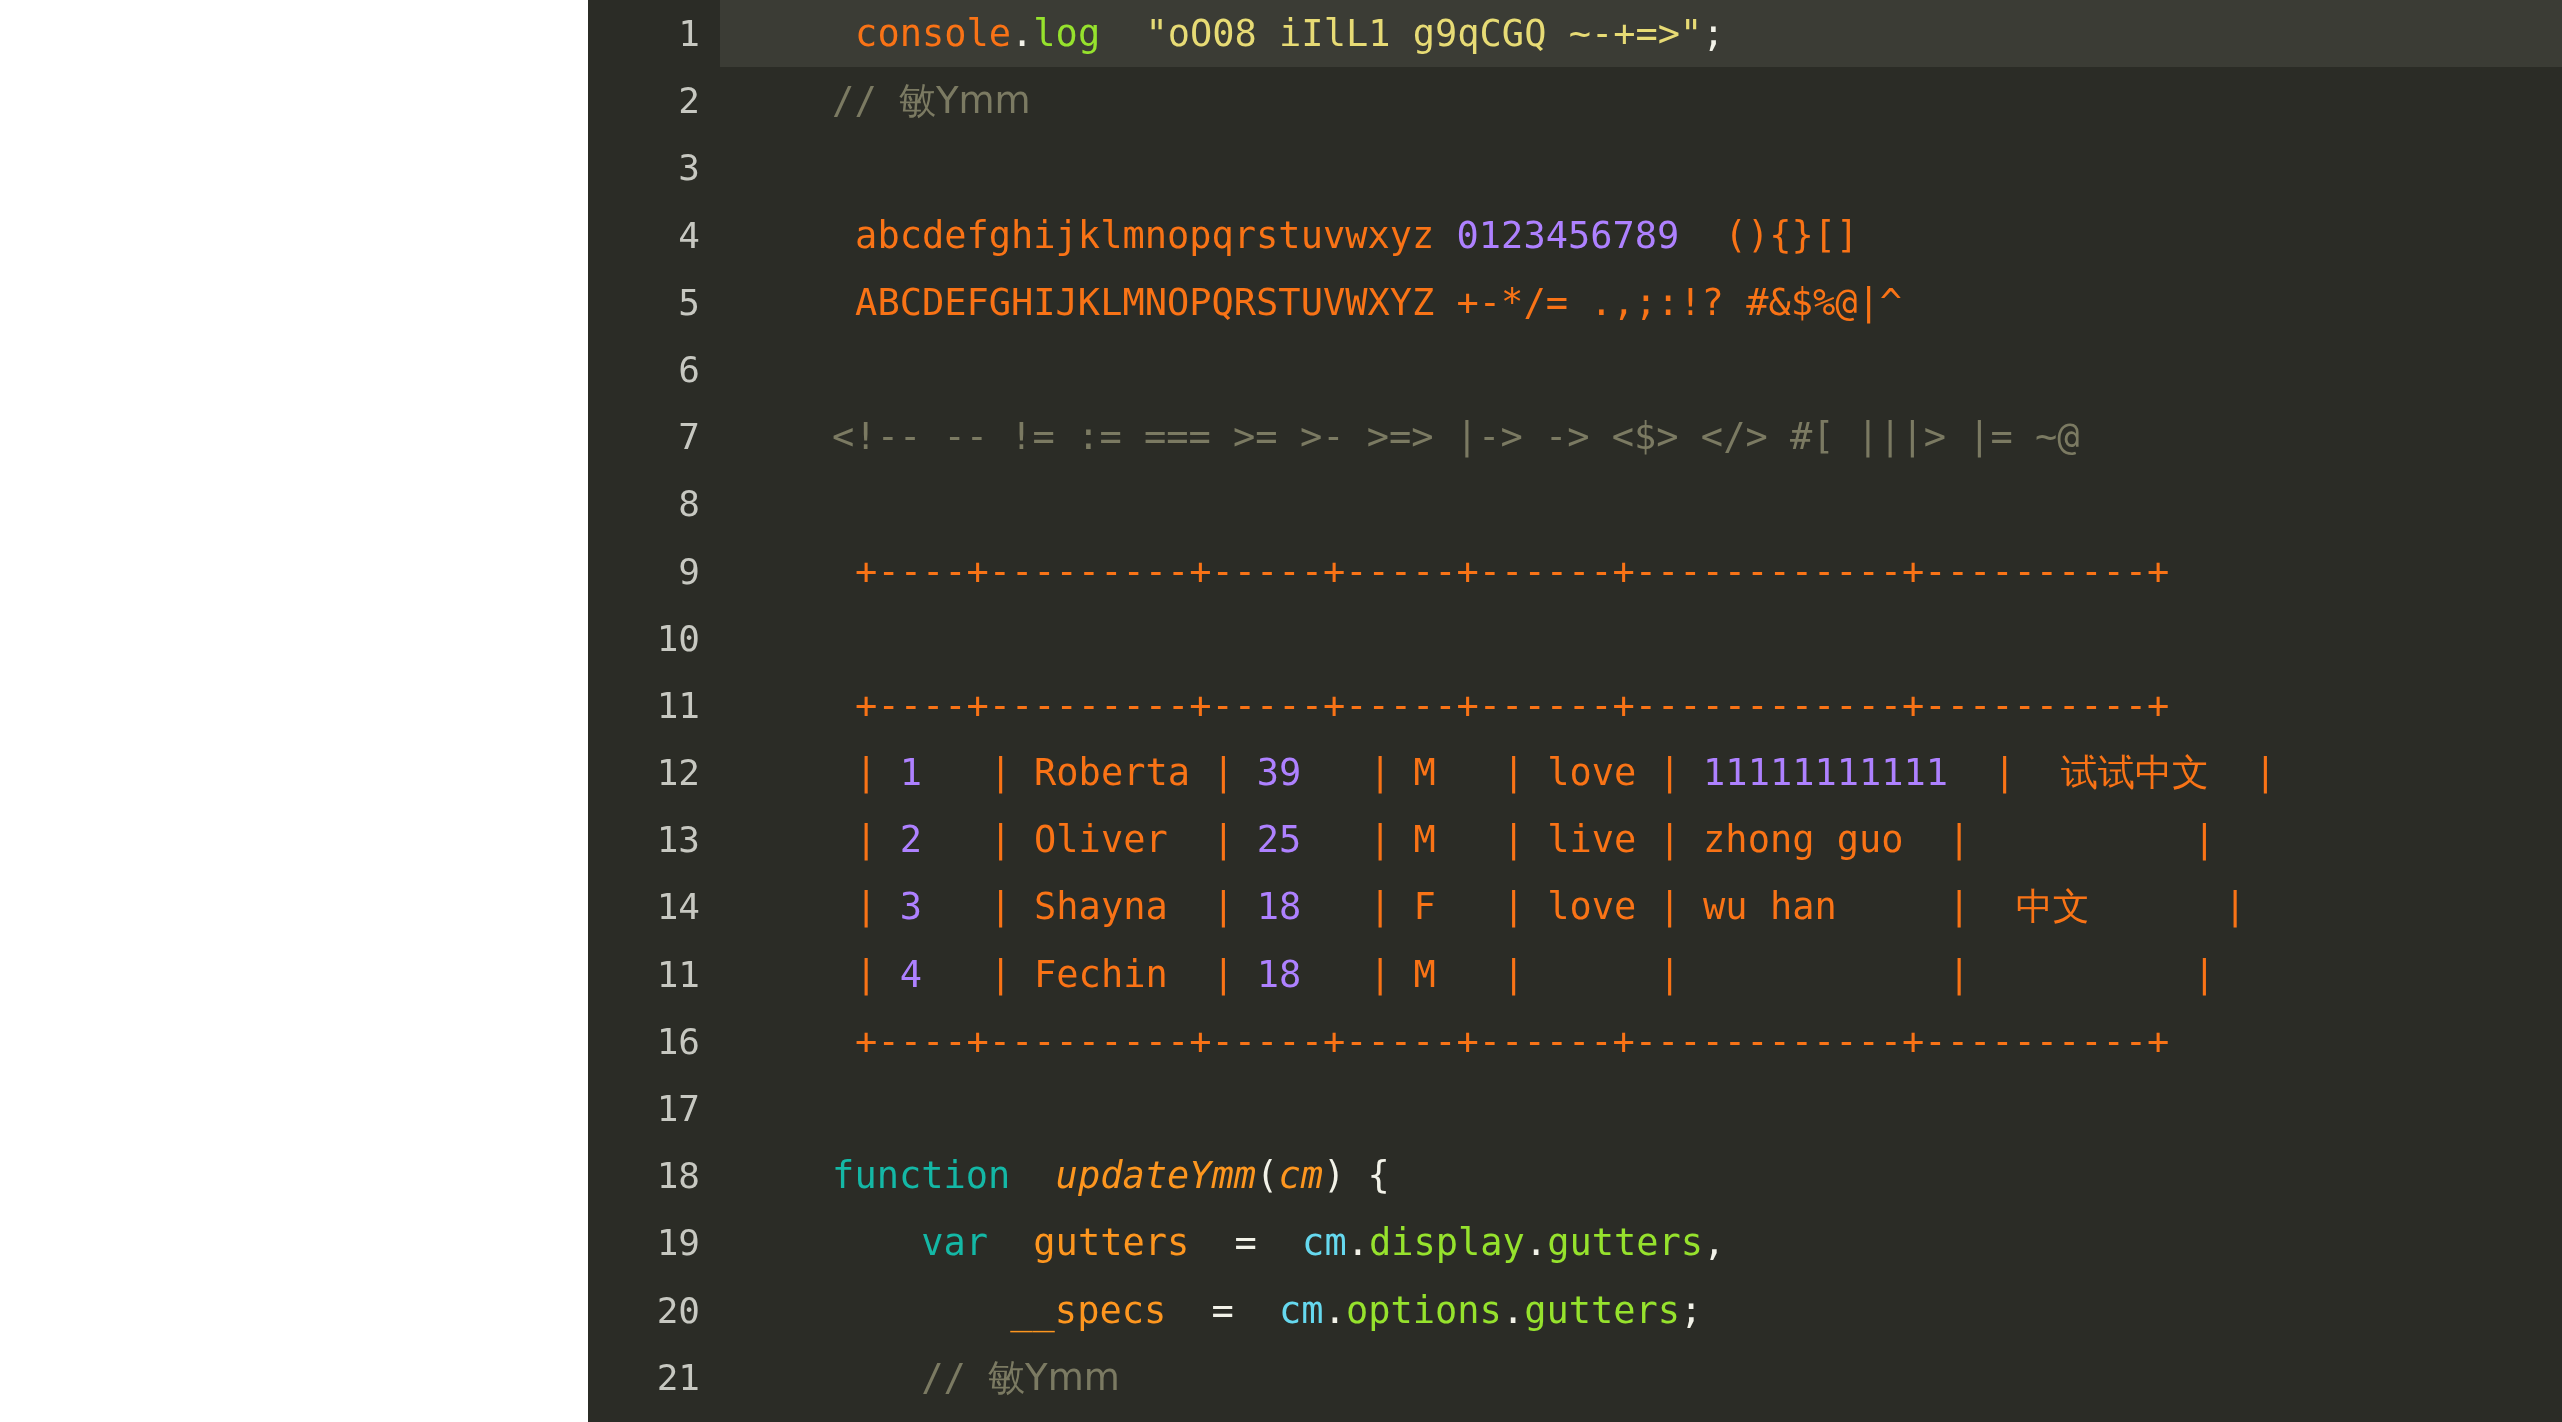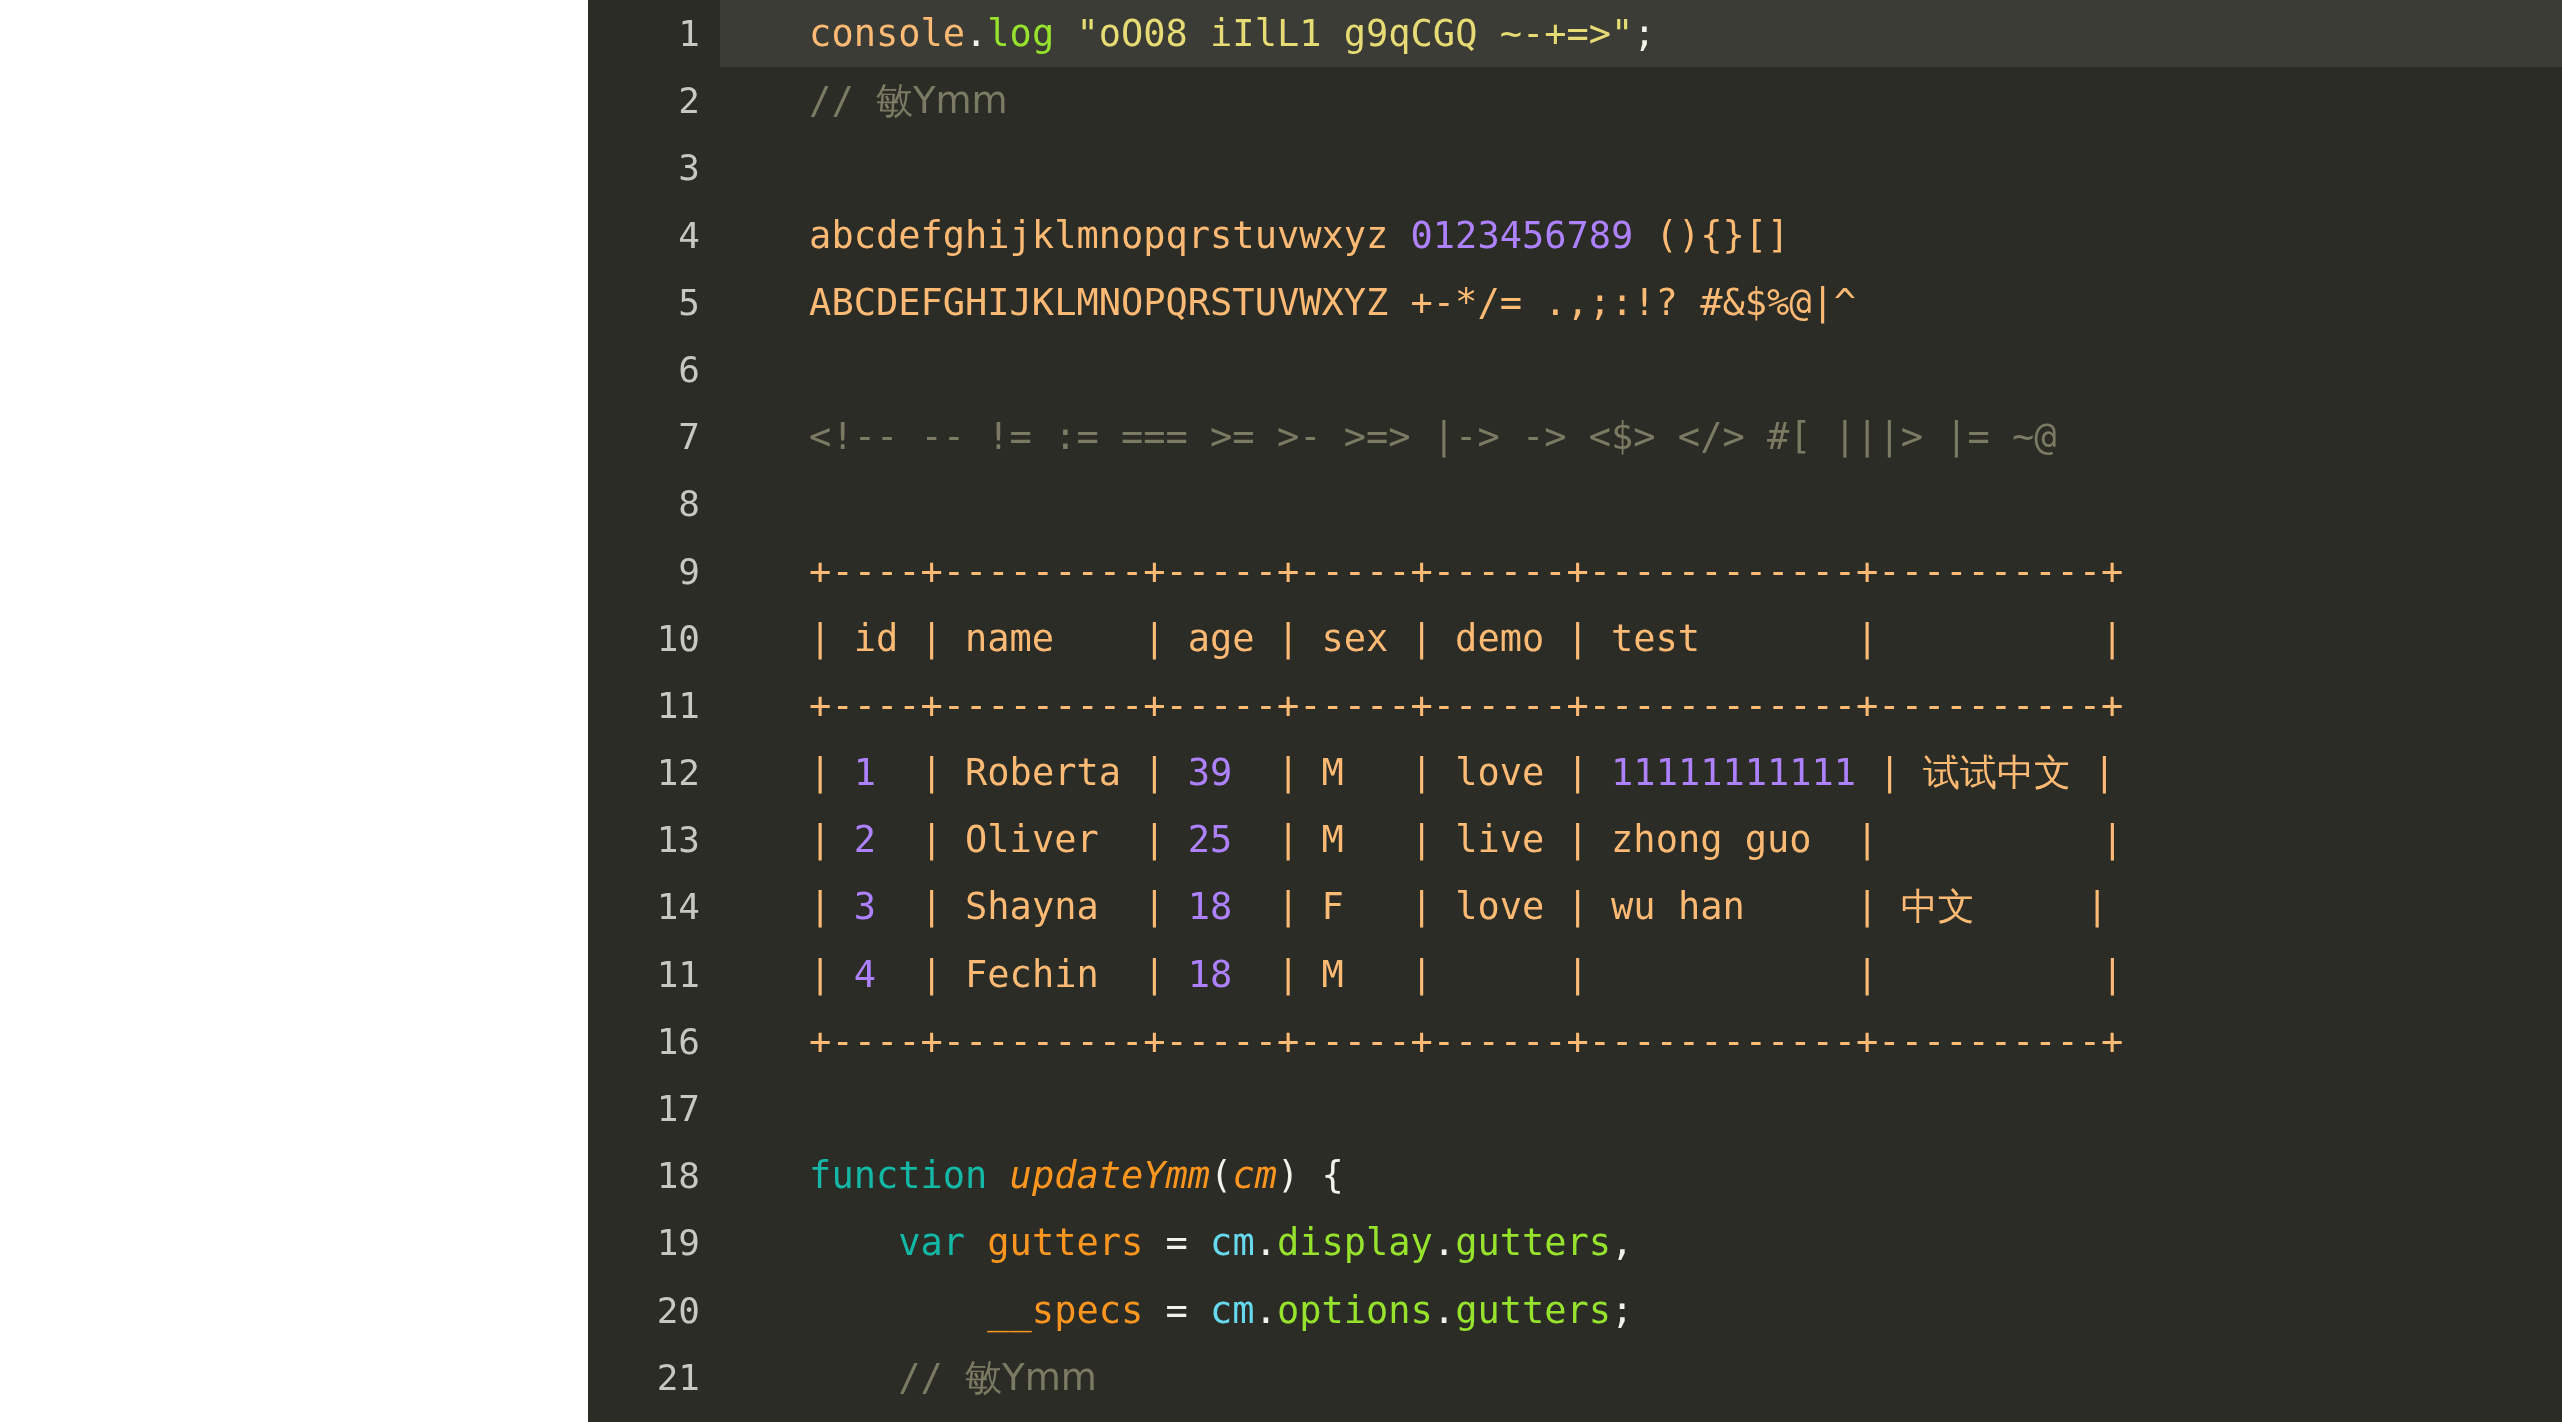--- a/index.html
+++ b/index.html
@@ -61,21 +61,21 @@
     letter-spacing: 0px;
   }
   .line-content {
     flex: 1 1 auto;
     padding-left: 0px;
     color: #f2f2e8;
     white-space: pre;
     overflow: hidden;
   }
   
-  .t-plain   { color: #fdba74; }
+  .t-plain   { color: #f97316; margin-left: 23px; }
   .t-prop    { color: #96e22d; }
   .t-string  { color: #e7db75; }
   .t-comment { color: #7b7a62; }
   .t-number  { color: #ae81ff; }
   .t-op      { color: #7b7a62; }
   .t-kw      { color: #14b8a6; }
   .t-func    { color: #fd961f; font-style: italic; }
   .t-var     { color: #fd961f; }
   .t-param   { color: #66d9ef; }
   .t-punct   { color: #f2f2e8; }
@@ -90,21 +90,21 @@
     <div class="code-area" id="code-area">
         <div class="line active"><div class="gutter">1</div><div class="line-content"><span class="t-plain">    </span><span class="t-plain">console</span><span class="t-punct">.</span><span class="t-prop">log</span><span class="t-plain"> </span><span class="t-string">"oO08 iIlL1 g9qCGQ ~-+=&gt;"</span><span class="t-punct">;</span></div></div>
         <div class="line"><div class="gutter">2</div><div class="line-content"><span class="t-plain">    </span><span class="t-comment">// </span><span class="t-comment cjk">敏Ymm</span></div></div>
         <div class="line"><div class="gutter">3</div><div class="line-content"></div></div>
         <div class="line"><div class="gutter">4</div><div class="line-content"><span class="t-plain">    </span><span class="t-plain">abcdefghijklmnopqrstuvwxyz </span><span class="t-number">0123456789</span><span class="t-plain"> (){}[]</span></div></div>
         <div class="line"><div class="gutter">5</div><div class="line-content"><span class="t-plain">    </span><span class="t-plain">ABCDEFGHIJKLMNOPQRSTUVWXYZ +-*/= .,;:!? #&amp;$%@|^</span></div></div>
         <div class="line"><div class="gutter">6</div><div class="line-content"></div></div>
         <div class="line"><div class="gutter">7</div><div class="line-content"><span class="t-plain">    </span><span class="t-op">&lt;!-- -- != := === &gt;= &gt;- &gt;=&gt; |-&gt; -&gt; &lt;$&gt; &lt;/&gt; #[ |||&gt; |= ~@</span></div></div>
         <div class="line"><div class="gutter">8</div><div class="line-content"></div></div>
         <div class="line"><div class="gutter">9</div><div class="line-content"><span class="t-plain">    </span><span class="t-plain">+----+---------+-----+-----+------+------------+----------+</span></div></div>
-        <div class="line"><div class="gutter">10</div><div class="line-content"><span class="t-plain">    </span><span class="t-plain">| id | name    | age | sex | demo | test       |          |</span></div></div>
+        <div class="line"><div class="gutter">10</div><div class="line-content"><span class="t-plain">    </span></div></div>
         <div class="line"><div class="gutter">11</div><div class="line-content"><span class="t-plain">    </span><span class="t-plain">+----+---------+-----+-----+------+------------+----------+</span></div></div>
         <div class="line"><div class="gutter">12</div><div class="line-content"><span class="t-plain">    </span><span class="t-plain">| </span><span class="t-number">1</span><span class="t-plain">  | Roberta | </span><span class="t-number">39</span><span class="t-plain">  | M   | love | </span><span class="t-number">11111111111</span><span class="t-plain"> | </span><span class="t-plain cjk">试试中文</span><span class="t-plain"> |</span></div></div>
         <div class="line"><div class="gutter">13</div><div class="line-content"><span class="t-plain">    </span><span class="t-plain">| </span><span class="t-number">2</span><span class="t-plain">  | Oliver  | </span><span class="t-number">25</span><span class="t-plain">  | M   | live | zhong guo  |          |</span></div></div>
         <div class="line"><div class="gutter">14</div><div class="line-content"><span class="t-plain">    </span><span class="t-plain">| </span><span class="t-number">3</span><span class="t-plain">  | Shayna  | </span><span class="t-number">18</span><span class="t-plain">  | F   | love | wu han     | </span><span class="t-plain cjk">中文</span><span class="t-plain">     |</span></div></div>
         <div class="line"><div class="gutter">11</div><div class="line-content"><span class="t-plain">    </span><span class="t-plain">| </span><span class="t-number">4</span><span class="t-plain">  | Fechin  | </span><span class="t-number">18</span><span class="t-plain">  | M   |      |            |          |</span></div></div>
         <div class="line"><div class="gutter">16</div><div class="line-content"><span class="t-plain">    </span><span class="t-plain">+----+---------+-----+-----+------+------------+----------+</span></div></div>
         <div class="line"><div class="gutter">17</div><div class="line-content"></div></div>
         <div class="line"><div class="gutter">18</div><div class="line-content"><span class="t-plain">    </span><span class="t-kw">function</span><span class="t-plain"> </span><span class="t-func">updateYmm</span><span class="t-punct">(</span><span class="t-func">cm</span><span class="t-punct">) {</span></div></div>
         <div class="line"><div class="gutter">19</div><div class="line-content"><span class="t-plain">        </span><span class="t-kw">var</span><span class="t-plain"> </span><span class="t-var">gutters</span><span class="t-plain"> </span><span class="t-punct">=</span><span class="t-plain"> </span><span class="t-param">cm</span><span class="t-punct">.</span><span class="t-prop">display</span><span class="t-punct">.</span><span class="t-prop">gutters</span><span class="t-punct">,</span></div></div>
         <div class="line"><div class="gutter">20</div><div class="line-content"><span class="t-plain">            </span><span class="t-var">__specs</span><span class="t-plain"> </span><span class="t-punct">=</span><span class="t-plain"> </span><span class="t-param">cm</span><span class="t-punct">.</span><span class="t-prop">options</span><span class="t-punct">.</span><span class="t-prop">gutters</span><span class="t-punct">;</span></div></div>

